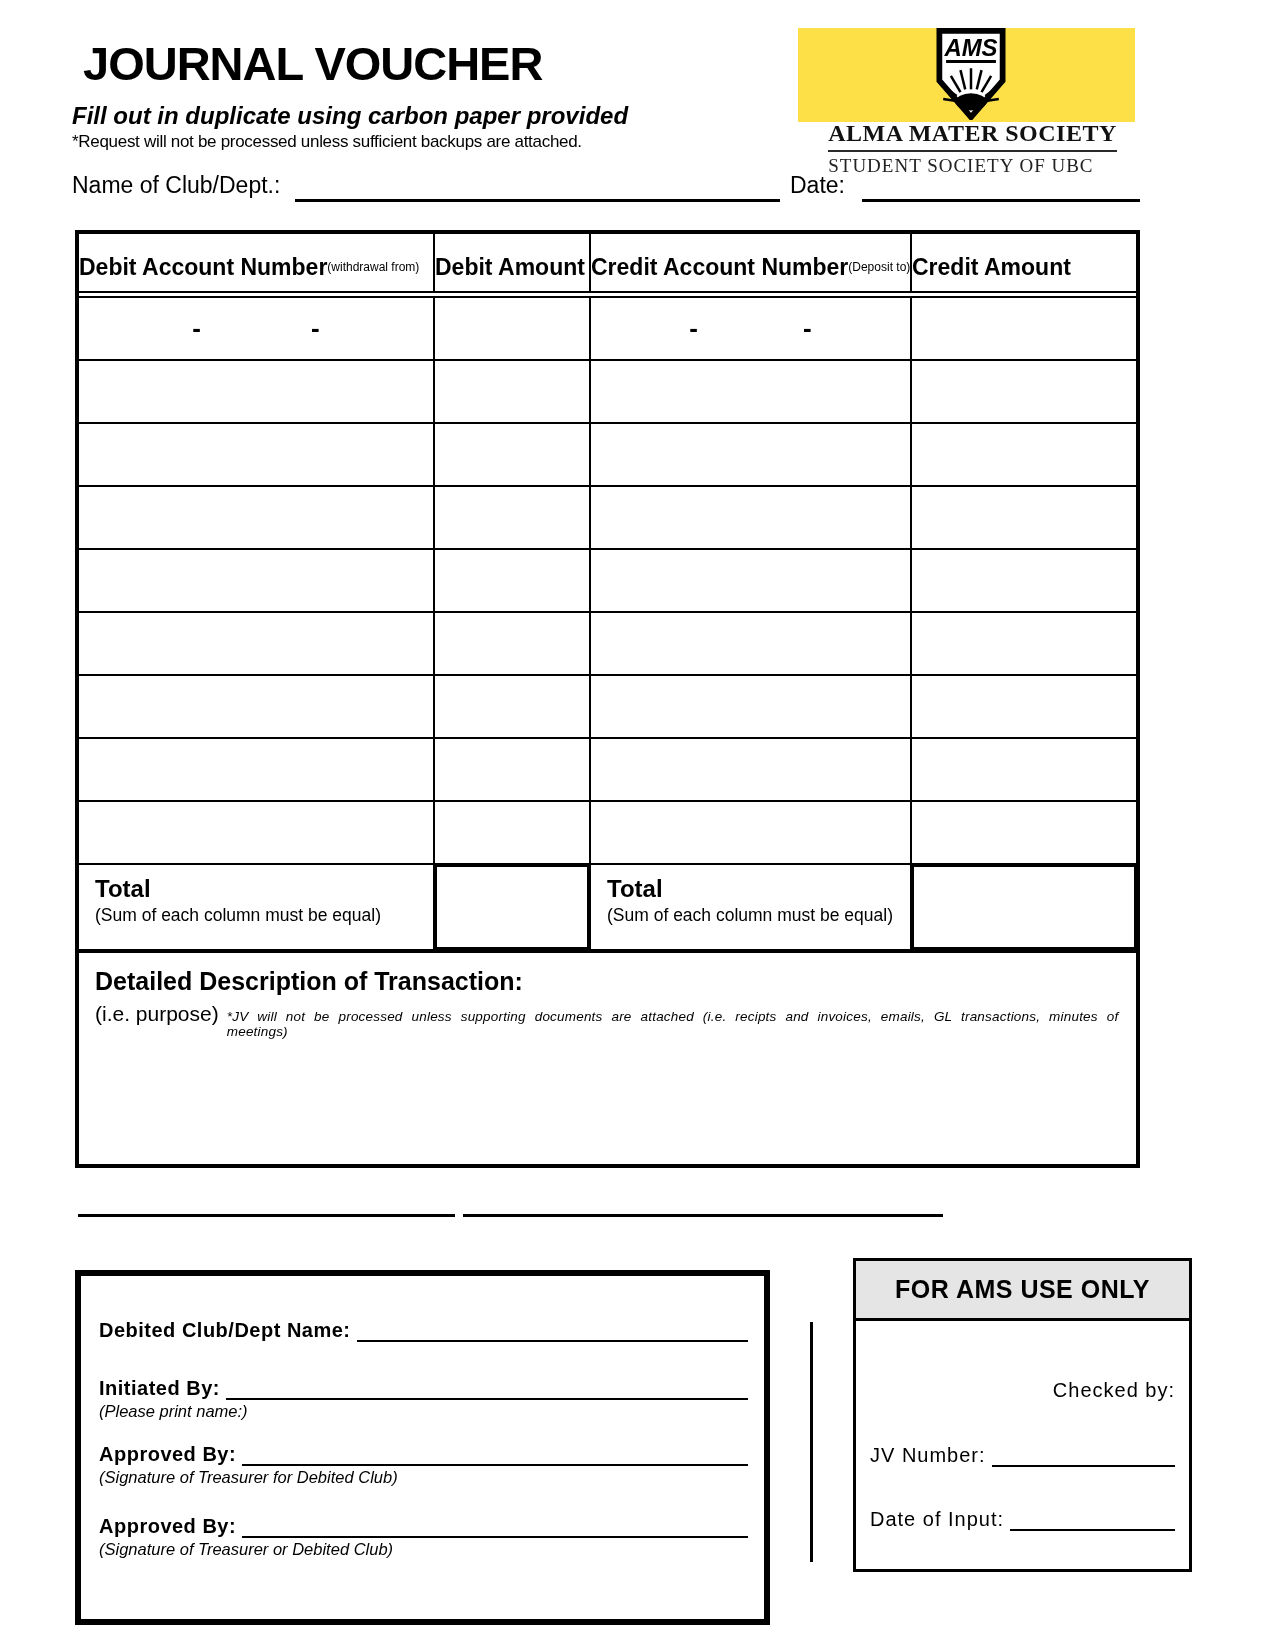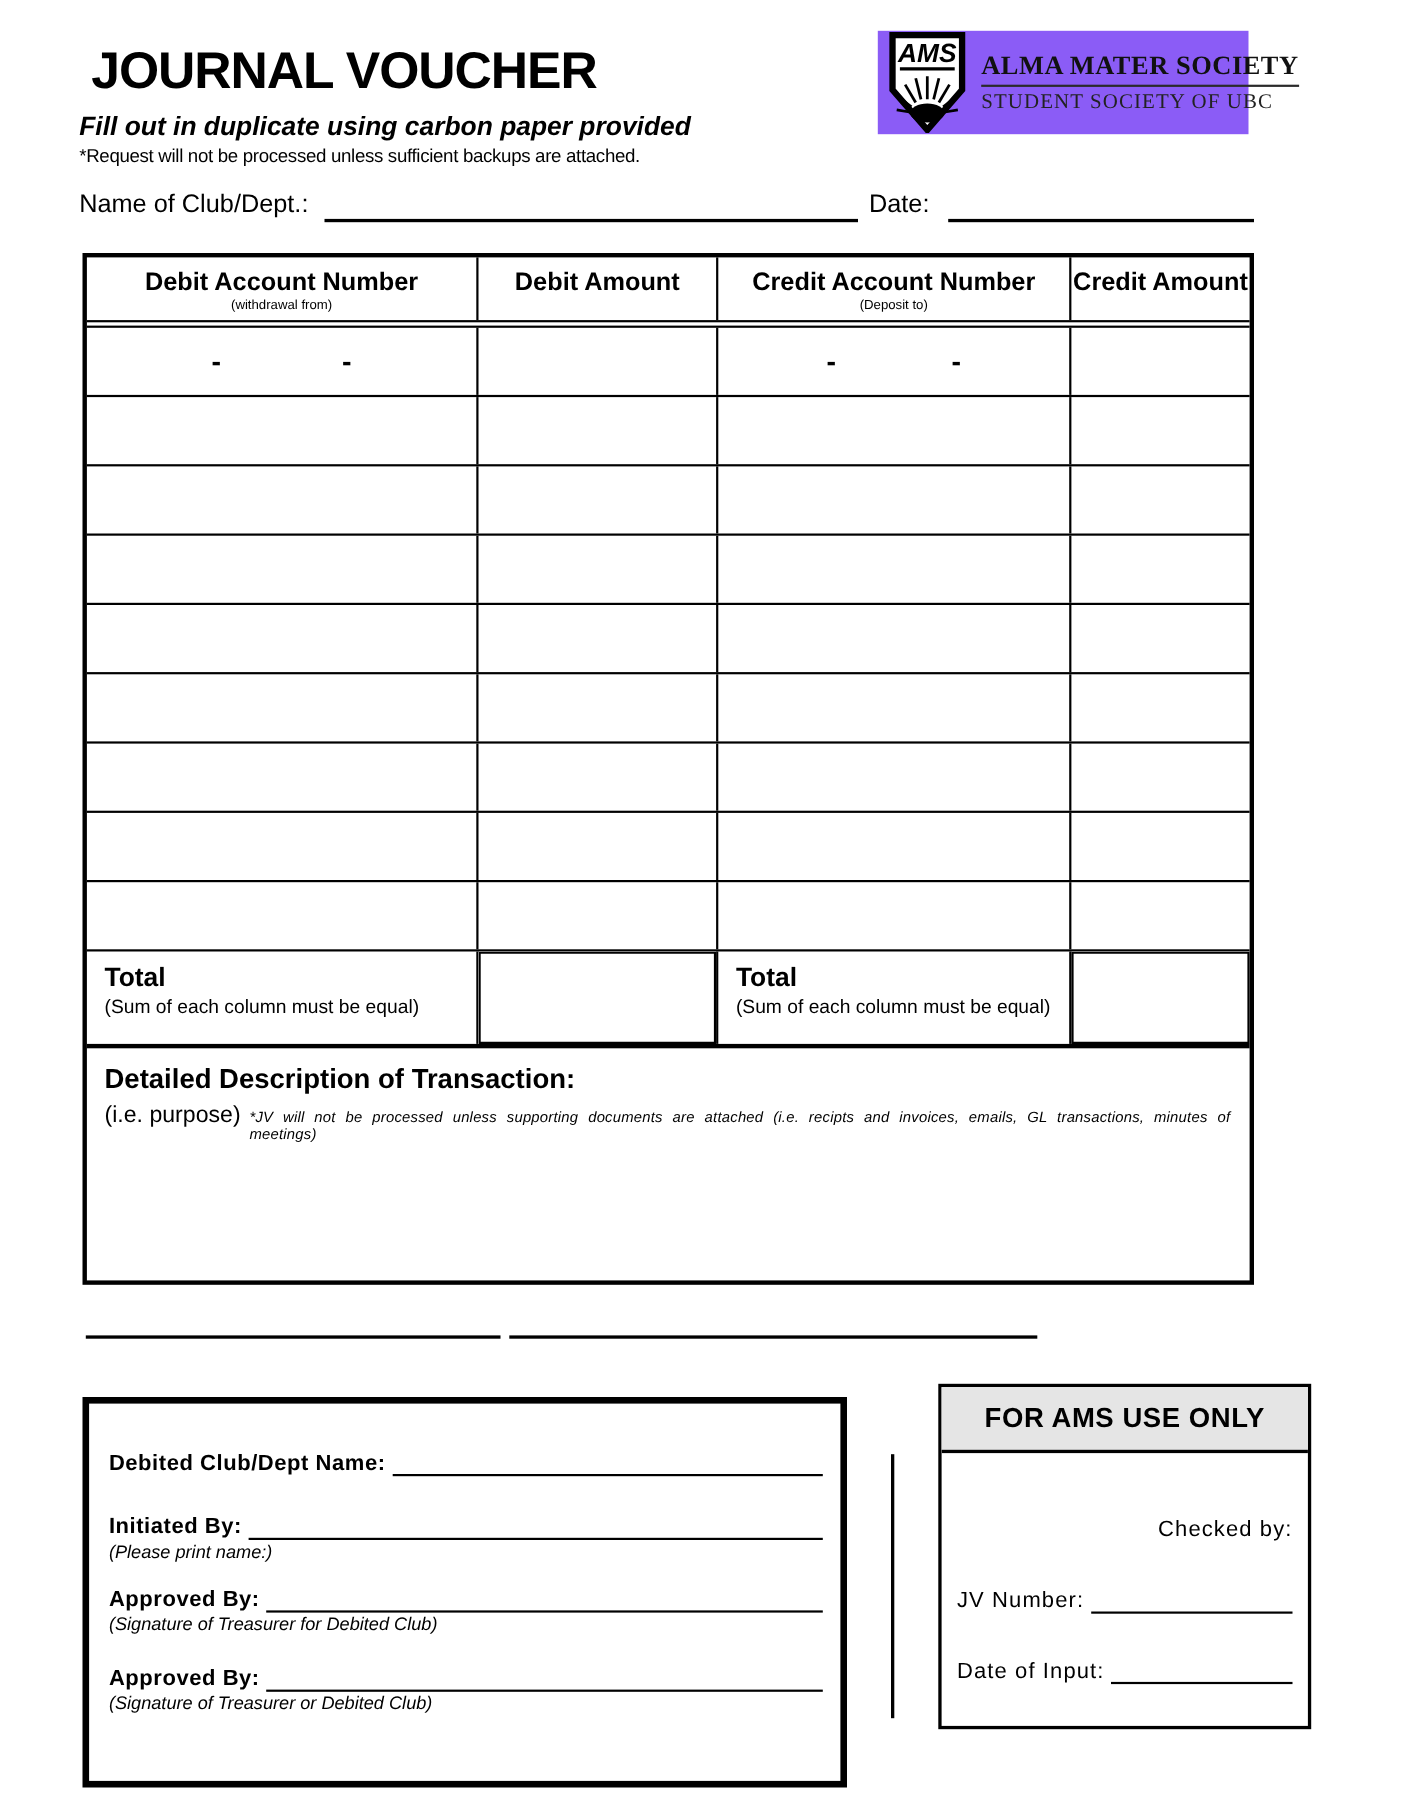--- a/index.html
+++ b/index.html
@@ -7,42 +7,42 @@
     width:1275px;height:1650px;position:relative;background:#fff;color:#000;
     font-family:"Liberation Sans", sans-serif;overflow:hidden;
   }
   .abs{position:absolute;}
 
   
   .doc-title{left:83px;top:36px;font-size:47px;font-weight:bold;letter-spacing:-1px;white-space:nowrap;}
   .doc-subtitle{left:72px;top:102px;font-size:24px;font-weight:bold;font-style:italic;white-space:nowrap;}
   .doc-note{left:72px;top:132px;font-size:17px;white-space:nowrap;letter-spacing:-0.3px;}
 
-  .logo-box{left:798px;top:28px;width:337px;height:94px;background:#8b5cf6;display:flex;align-items:center;}
+  .logo-box{left:798px;top:28px;width:337px;height:94px;background:#fde047;display:flex;align-items:center;flex-direction:column;}
   .logo-shield{width:74px;height:92px;margin-left:8px;flex:none;}
   .logo-text{margin-left:12px;}
   .logo-name{font-family:"Liberation Serif", serif;font-size:24px;font-weight:bold;letter-spacing:0.5px;
     border-bottom:2px solid #2a2a2a;padding-bottom:3px;white-space:nowrap;color:#111;}
   .logo-sub{font-family:"Liberation Serif", serif;font-size:19px;letter-spacing:1px;margin-top:3px;white-space:nowrap;color:#222;}
 
   .club-label{left:72px;top:172px;font-size:23px;white-space:nowrap;}
   .club-line{left:295px;top:171px;width:485px;height:28px;border-bottom:3px solid #000;}
   .date-label{left:790px;top:172px;font-size:23px;white-space:nowrap;}
   .date-line{left:862px;top:171px;width:278px;height:28px;border-bottom:3px solid #000;}
 
   
   .jv-table{left:75px;top:230px;width:1065px;height:938px;border:4px solid #000;box-sizing:border-box;
     display:flex;flex-direction:column;}
   .thead{display:flex;height:64px;flex:none;border-bottom:7px double #000;box-sizing:border-box;}
   .trow{display:flex;height:63px;flex:none;border-bottom:2px solid #000;box-sizing:border-box;}
   .trow-total{display:flex;height:84px;flex:none;box-sizing:border-box;}
   .cell{box-sizing:border-box;border-right:2px solid #000;}
   .cell:last-child{border-right:none;}
-  .c1{width:356px;} .c2{width:218px;} .c3{width:321px;} .c4{flex:1;}
-  .hcell{display:flex;flex-direction:column;align-items:center;justify-content:flex-start;padding-top:9px;}
+  .c1{width:356px;} .c2{width:156px;} .c3{width:321px;} .c4{flex:1;}
+  .hcell{display:flex;flex-direction:row;align-items:center;justify-content:flex-start;padding-top:9px;}
   .htitle{font-size:23px;font-weight:bold;white-space:nowrap;}
   .hsub{font-size:12px;font-weight:normal;white-space:nowrap;}
   .dash-cell{display:flex;align-items:center;justify-content:center;font-size:26px;font-weight:bold;}
   .dash-cell.g1{gap:110px;} .dash-cell.g2{gap:105px;}
   .total-label-cell{padding:10px 0 0 16px;}
   .total-word{font-size:24px;font-weight:bold;}
   .total-note{font-size:17.5px;margin-top:2px;}
   .amount-total{box-shadow:inset 0 0 0 2px #000;}
   .desc-sect{flex:1;border-top:4px solid #000;box-sizing:border-box;padding:14px 16px 0 16px;}
   .desc-title{font-size:25px;font-weight:bold;}

